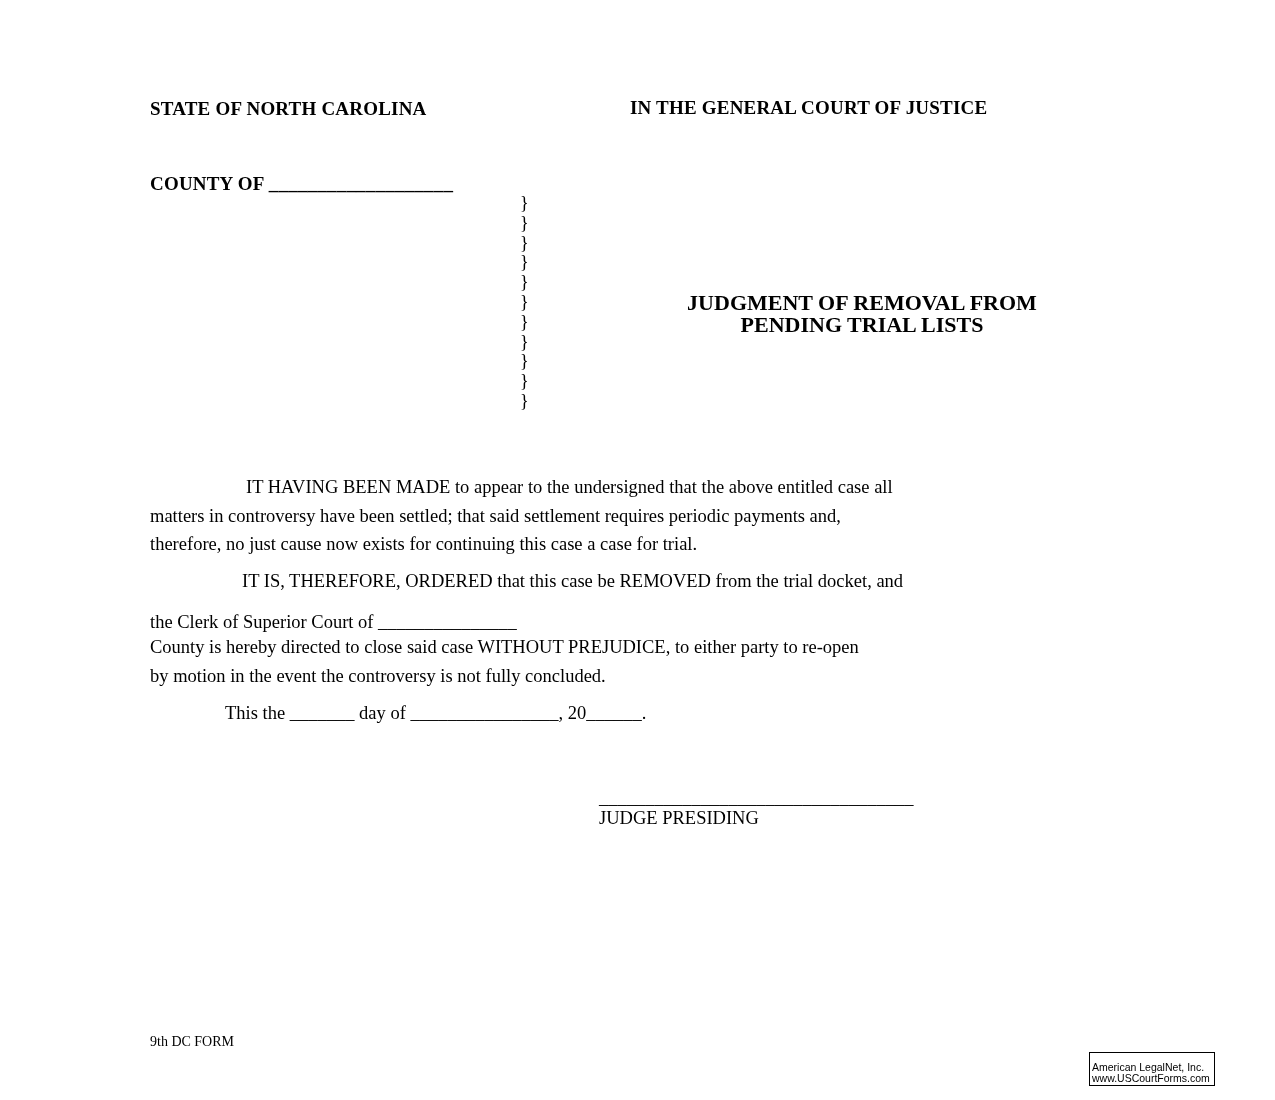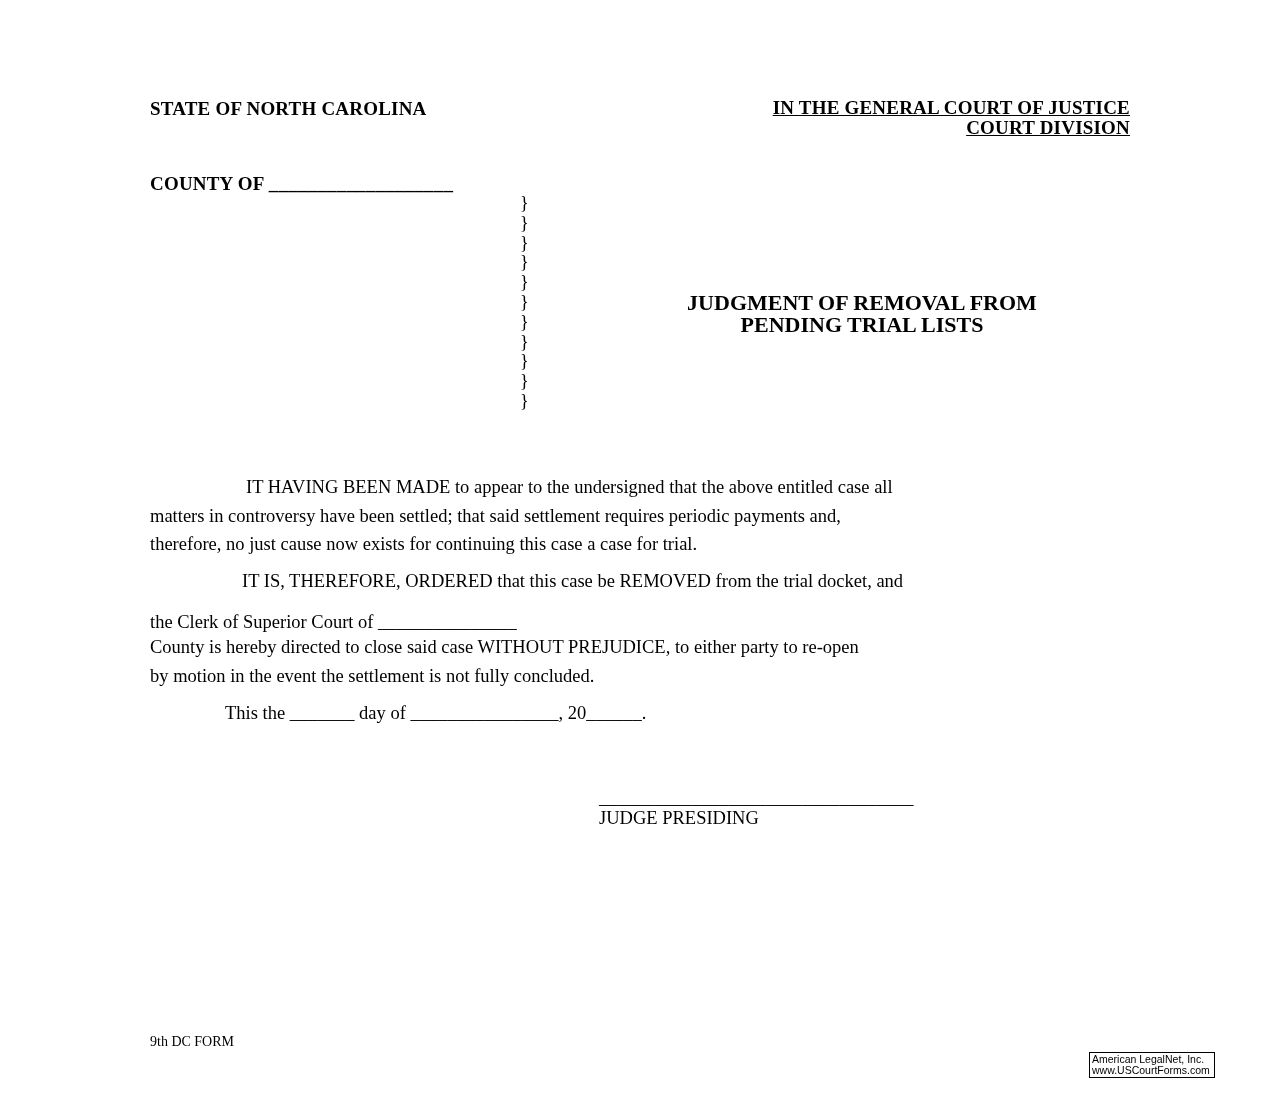--- a/index.html
+++ b/index.html
@@ -3,33 +3,32 @@
 <meta charset="utf-8">
 <style>
   html, body { margin: 0; padding: 0; background: #ffffff; }
   body { width: 1275px; height: 1100px; position: relative; overflow: hidden; color: #000; font-family: "Liberation Serif", "DejaVu Serif", serif; }
   .abs { position: absolute; white-space: nowrap; }
   .hdr { font-weight: bold; font-size: 19px; letter-spacing: 0.2px; }
   .title { font-weight: bold; font-size: 22px; text-align: center; line-height: 22px; }
   .body { font-size: 18.5px; }
   .brace { font-size: 18px; line-height: 19.8px; }
   .small { font-size: 14px; }
-  .stamp { border: 1px solid #000; font-family: "Liberation Sans", "DejaVu Sans", sans-serif; font-size: 10.5px; line-height: 11px; padding: 1px 4px 1px 2px; }
+  .stamp { border: 1px solid #000; font-family: "Liberation Sans", "DejaVu Sans", sans-serif; font-size: 10.5px; line-height: 11px; padding: 9px 4px 1px 2px; }
 </style>
 </head>
 <body>
 
 <div>
 
   <div class="abs hdr" style="left:150px; top:98px;">STATE OF NORTH CAROLINA</div>
   <div class="abs hdr" style="left:150px; top:137px;margin-top:36px;">COUNTY OF ___________________</div>
 
-  <div class="abs hdr" style="left:630px; top:98px; width:500px; text-align:right; line-height:20px;text-decoration:underline;">
+  <div class="abs hdr" style="left:630px; top:98px; width:500px; text-align:left; line-height:20px;">
     <div>IN THE GENERAL COURT OF JUSTICE</div>
-    <div>COURT DIVISION</div>
   </div>
 
   <div class="abs brace" style="left:520px; top:194px;">
     <div>}</div>
     <div>}</div>
     <div>}</div>
     <div>}</div>
     <div>}</div>
     <div>}</div>
     <div>}</div>
@@ -45,21 +44,21 @@
   </div>
 
   <div class="abs body" style="left:225px; top:477px;margin-left:21px;">IT HAVING BEEN MADE to appear to the undersigned that the above entitled case all</div>
   <div class="abs body" style="left:150px; top:506px;">matters in controversy have been settled; that said settlement requires periodic payments and,</div>
   <div class="abs body" style="left:150px; top:534px;">therefore, no just cause now exists for continuing this case a case for trial.</div>
 
   <div class="abs body" style="left:225px; top:571px;margin-left:17px;">IT IS, THEREFORE, ORDERED that this case be REMOVED from the trial docket, and</div>
   <div class="abs body" style="left:150px; top:600px;margin-top:12px;">the Clerk of Superior Court of _______________</div>
 
   <div class="abs body" style="left:150px; top:637px;">County is hereby directed to close said case WITHOUT PREJUDICE, to either party to re-open</div>
-  <div class="abs body" style="left:150px; top:666px;">by motion in the event the settlement is not fully concluded.</div>
+  <div class="abs body" style="left:150px; top:666px;">by motion in the event the controversy is not fully concluded.</div>
 
   <div class="abs body" style="left:225px; top:703px;">This the _______ day of ________________, 20______.</div>
 
   <div class="abs body" style="left:599px; top:788px;">__________________________________</div>
   <div class="abs" style="left:599px; top:808px; font-size:18.5px;">JUDGE PRESIDING</div>
 
   <div class="abs small" style="left:150px; top:1034px;">9th DC FORM</div>
 
   <div class="abs stamp" style="left:1089px; top:1052px;">
     <div>American LegalNet, Inc.</div>

